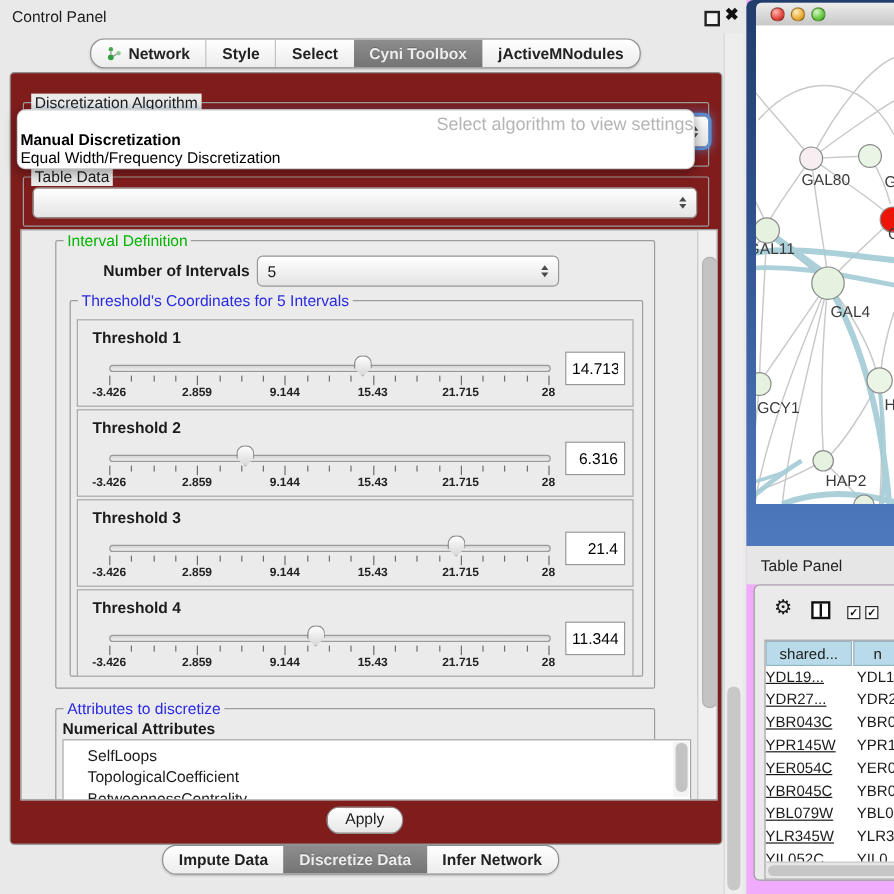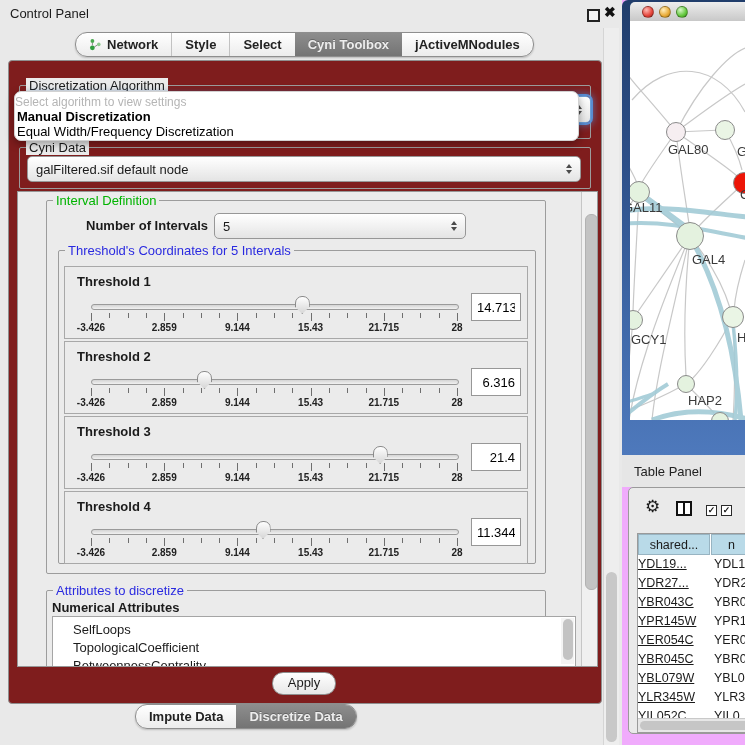--- a/index.html
+++ b/index.html
@@ -37,21 +37,21 @@
   .combo .cval{overflow:hidden;white-space:nowrap;}
   .combo .arrows{margin-left:auto;display:flex;flex-direction:column;align-items:center;gap:2px;}
   .arr-up{width:0;height:0;border-left:3.5px solid transparent;border-right:3.5px solid transparent;border-bottom:4.5px solid #4a4a4a;}
   .arr-dn{width:0;height:0;border-left:3.5px solid transparent;border-right:3.5px solid transparent;border-top:4.5px solid #4a4a4a;}
 
   #algo-group{left:10px;top:24px;width:570px;height:52px;}
   #algo-combo{left:18px;top:35px;width:564px;height:27px;
        box-shadow:0 0 0 2px rgba(86,148,222,.9),0 0 7px 3px rgba(86,148,222,.55);border-color:#6a9fd8;z-index:1;}
   #algo-popup{left:5px;top:30px;width:563px;height:48px;background:#fff;border:1px solid #d2d2d2;
        border-radius:7px;box-shadow:0 3px 9px rgba(0,0,0,.35);z-index:5;}
-  .pop-placeholder{position:absolute;left:0;right:0;top:3px;text-align:left;color:#b5b5b5;font-size:12px;}
+  .pop-placeholder{position:absolute;left:0;right:0;top:3px;text-align:right;color:#b5b5b5;font-size:15px;}
   #pop-items{position:absolute;left:2px;top:18px;right:2px;}
   .pop-item{font-size:13px;line-height:14.5px;color:#000;}
   .pop-item.sel{font-weight:bold;}
 
   #tabledata-group{left:10px;top:86px;width:570px;height:40px;}
   #tabledata-combo{left:18px;top:95px;width:554px;height:26px;}
 
   #scrollpane{left:8px;top:130px;width:579px;height:474px;border:1px solid #979797;background:#ebebeb;overflow:hidden;}
   #interval-group{left:28px;top:8px;width:498px;height:372px;}
   #numint-label{left:68px;top:26px;font-size:13px;font-weight:bold;}
@@ -179,24 +179,23 @@
 
       <div id="algo-popup" class="abs">
         <div class="pop-placeholder">Select algorithm to view settings</div>
         <div id="pop-items">
             <div class="pop-item sel">Manual Discretization</div>
             <div class="pop-item">Equal Width/Frequency Discretization</div>
           </div>
       </div>
 
       <div id="tabledata-group" class="group">
-        <span class="glabel">Cyni Data</span>
+        <span class="glabel">Table Data</span>
       </div>
       <div id="tabledata-combo" class="combo">
-        <span class="cval">galFiltered.sif default node</span>
         <span class="arrows">
             <span class="arr-up"></span>
             <span class="arr-dn"></span>
           </span>
       </div>
 
       <div id="scrollpane" class="abs">
 
         <div id="interval-group" class="group">
           <span class="glabel green">Interval Definition</span>
@@ -391,20 +390,23 @@
 
       <div id="apply-btn" class="abs">Apply</div>
     </div>
 
     <div id="bottom-tabs" class="abs seg">
         <div class="tab">
           <span>Impute Data</span>
         </div>
         <div class="tab sel">
           <span>Discretize Data</span>
+        </div>
+        <div class="tab">
+          <span>Infer Network</span>
         </div>
       </div>
 
     <div id="outer-scrollbar" class="abs">
       <div id="outer-thumb"></div>
     </div>
   </div>
 
   <div id="right-dock" class="abs">
 

